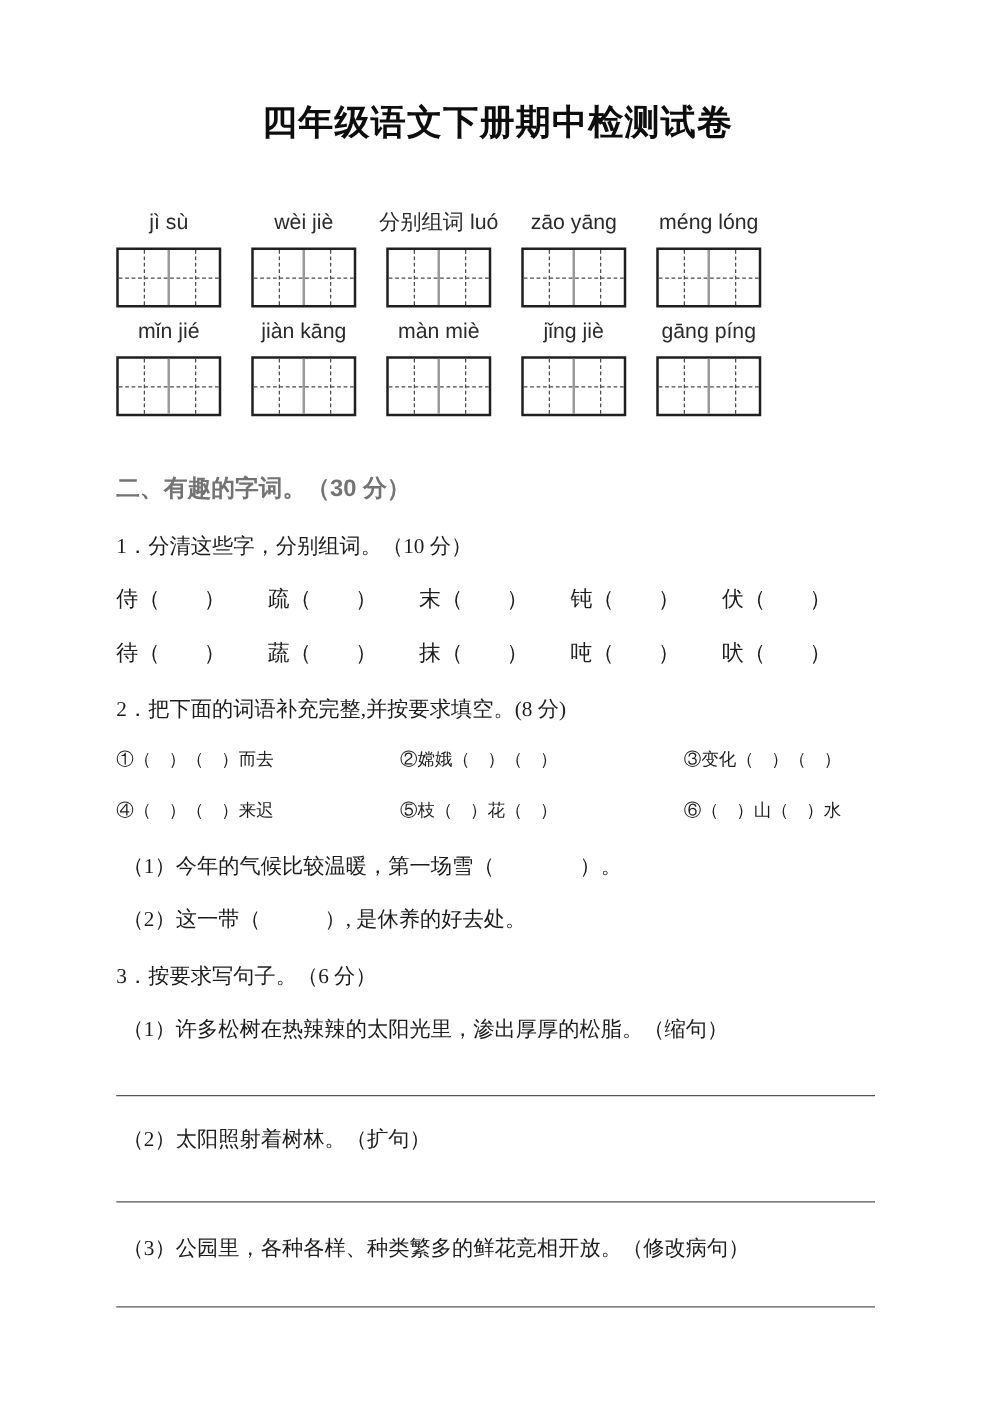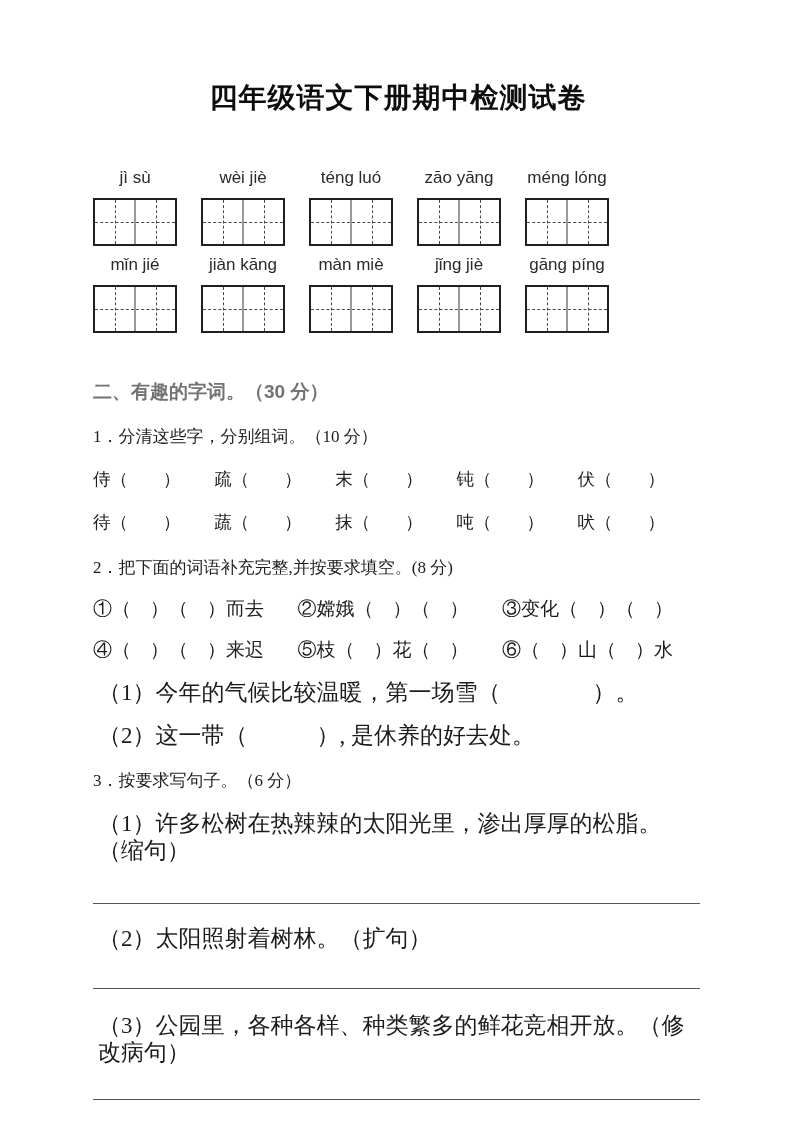--- a/index.html
+++ b/index.html
@@ -94,27 +94,27 @@
     width: 572px;
     margin-top: 16px;
     font-size: 17.5px;
     line-height: 27px;
   }
   .idiom-row {
     display: flex;
     justify-content: space-between;
     width: 580px;
     margin-top: 14px;
-    font-size: 19px;
+    font-size: 14px;
     line-height: 27px;
   }
   .fill-sentence, .sentence-item {
     margin-top: 16px;
     padding-left: 5px;
-    font-size: 23px;
+    font-size: 17px;
     line-height: 27px;
   }
   .answer-line {
     height: 0;
     border-bottom: 1.5px solid #555;
     width: 607px;
   }
   .answer-line.l1 { margin-top: 39px; }
   .answer-line.l2 { margin-top: 36px; }
   .answer-line.l3 { margin-top: 33px; }
@@ -141,21 +141,21 @@
           </div>
         </div>
         <div class="py-col">
           <div class="py-label">wèi jiè</div>
           <div class="gridbox">
             <div class="grid-cell"></div>
             <div class="grid-cell"></div>
           </div>
         </div>
         <div class="py-col">
-          <div class="py-label">téng luó</div>
+          <div class="py-label">分别组词 luó</div>
           <div class="gridbox">
             <div class="grid-cell"></div>
             <div class="grid-cell"></div>
           </div>
         </div>
         <div class="py-col">
           <div class="py-label">zāo yāng</div>
           <div class="gridbox">
             <div class="grid-cell"></div>
             <div class="grid-cell"></div>

